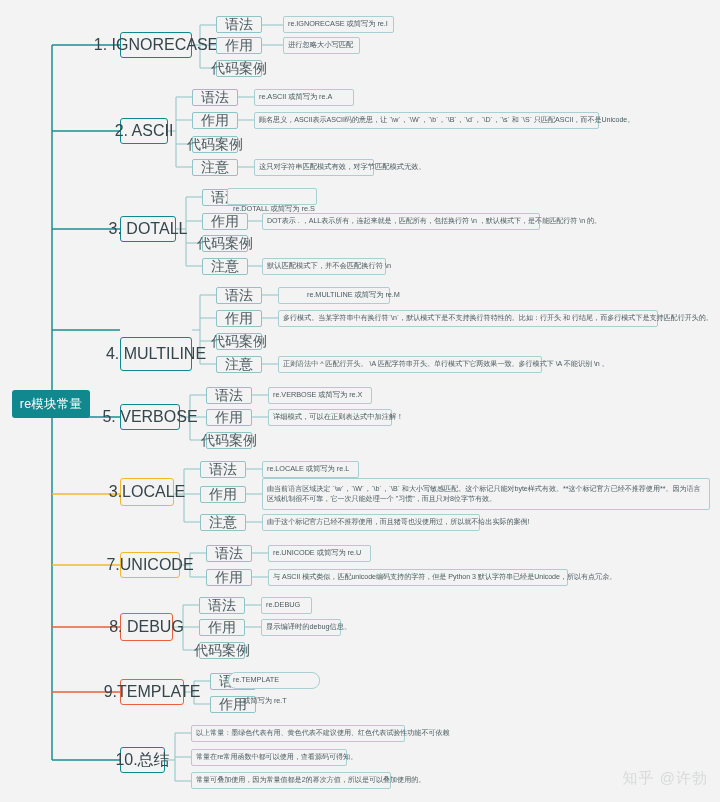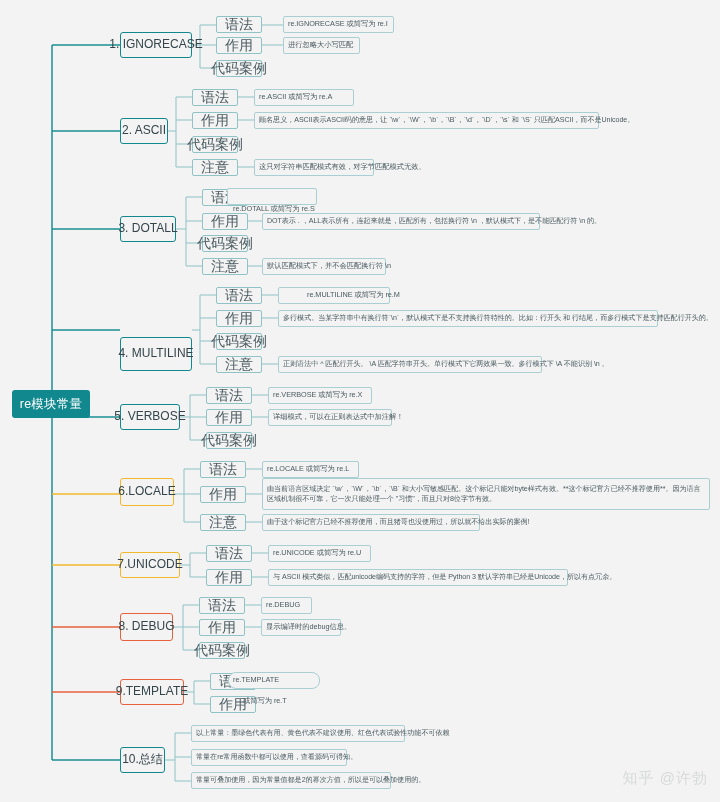--- a/index.html
+++ b/index.html
@@ -47,21 +47,21 @@
     border-radius: 3px;
     font-size: 12.5px;
     padding: 0 9px;
     letter-spacing: .2px;
   }
 
   
   .topic {
     border: 1.6px solid #11888e;
     border-radius: 3px;
-    font-size: 12px;
+    font-size: 16px;
     color: #35454b;
     padding: 0 6px;
   }
   .topic.amber { border-color: #f2b829; }
   .topic.orange { border-color: #e8613c; }
 
   
   .sub {
     border: 1px solid #8fc3c6;
     border-radius: 2px;
@@ -329,21 +329,21 @@
     <span>作用</span>
   </div>
   <div class="node leaf" style="left:268px; top:409px; width:124px; height:17px;">
     <span>详细模式，可以在正则表达式中加注解！</span>
   </div>
   <div class="node sub" style="left:206px; top:432px; width:46px; height:17px;">
     <span>代码案例</span>
   </div>
 
   <div class="node topic amber" style="left:120px; top:478px; width:54px; height:28px;">
-    <span>6.LOCALE</span>
+    <span>3.LOCALE</span>
   </div>
   <div class="node sub" style="left:200px; top:461px; width:46px; height:17px;">
     <span>语法</span>
   </div>
   <div class="node leaf" style="left:262px; top:461px; width:97px; height:17px;">
     <span>re.LOCALE 或简写为 re.L</span>
   </div>
   <div class="node sub" style="left:200px; top:486px; width:46px; height:17px;">
     <span>作用</span>
   </div>

